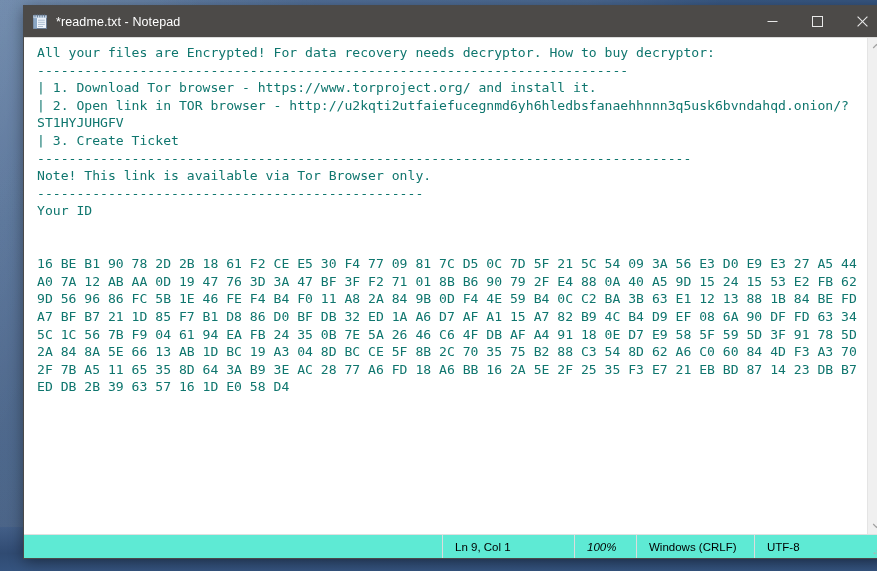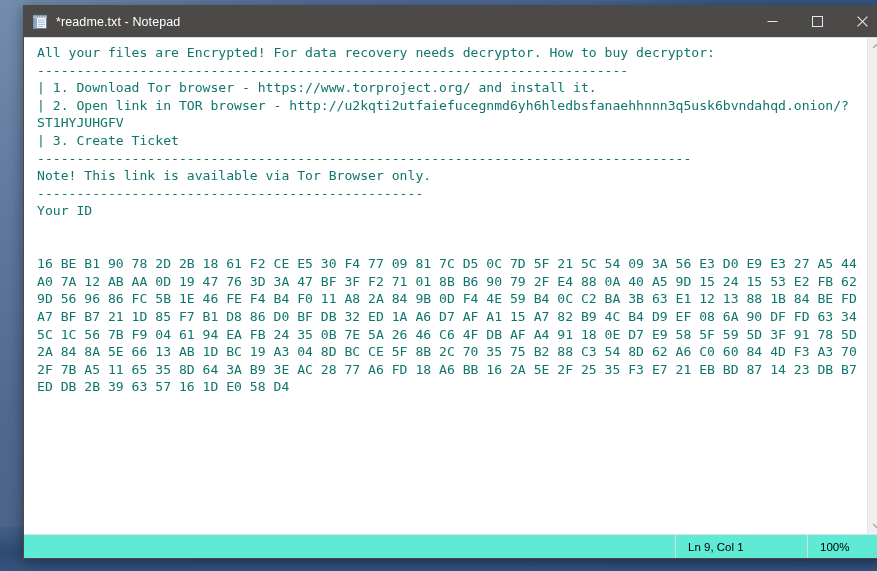--- a/index.html
+++ b/index.html
@@ -157,21 +157,21 @@
     flex: 0 0 auto;
   }
   .status-cell {
     display: flex;
     align-items: center;
     border-left: 1px solid #dcdcdc;
     padding-left: 12px;
     box-sizing: border-box;
   }
   #status-position { width: 132px; }
-  #status-zoom { width: 62px; }
+  #status-zoom { width: 62px; font-style: italic; }
   #status-eol { width: 118px; }
   #status-encoding { width: 115px; }
   #resize-grip {
     width: 16px;
     display: flex;
     align-items: flex-end;
     justify-content: flex-end;
     padding: 0 3px 3px 0;
     box-sizing: border-box;
   }
@@ -241,20 +241,22 @@
         <svg width="9" height="9" viewBox="0 0 9 9">
           <polyline points="1.2,3 4.5,6.4 7.8,3" fill="none" stroke="currentColor" stroke-width="1.2"></polyline>
         </svg>
       </div>
     </div>
   </div>
 
   <div id="status-bar">
     <div class="status-cell" id="status-position">Ln 9, Col 1</div>
     <div class="status-cell" id="status-zoom">100%</div>
+    <div class="status-cell" id="status-eol">Windows (CRLF)</div>
+    <div class="status-cell" id="status-encoding">UTF-8</div>
     <div id="resize-grip">
       <svg width="10" height="10" viewBox="0 0 10 10">
         <g fill="#b0b0b0">
           <rect x="7.5" y="7.5" width="1.6" height="1.6"></rect>
           <rect x="4.6" y="7.5" width="1.6" height="1.6"></rect>
           <rect x="7.5" y="4.6" width="1.6" height="1.6"></rect>
           <rect x="1.7" y="7.5" width="1.6" height="1.6"></rect>
           <rect x="4.6" y="4.6" width="1.6" height="1.6"></rect>
           <rect x="7.5" y="1.7" width="1.6" height="1.6"></rect>
         </g>

